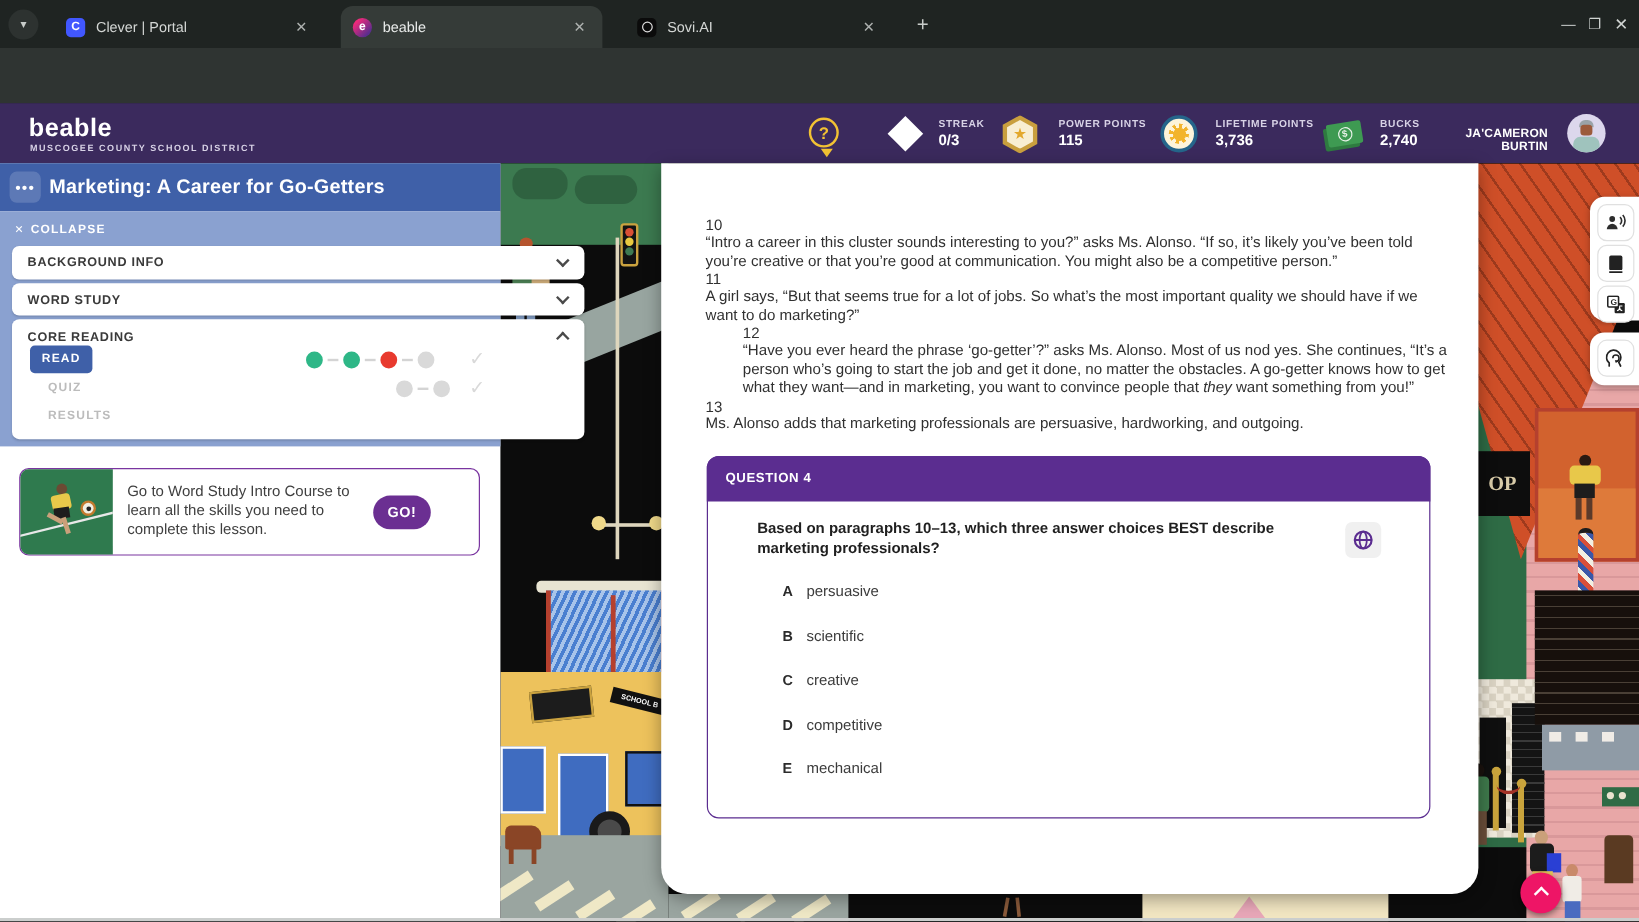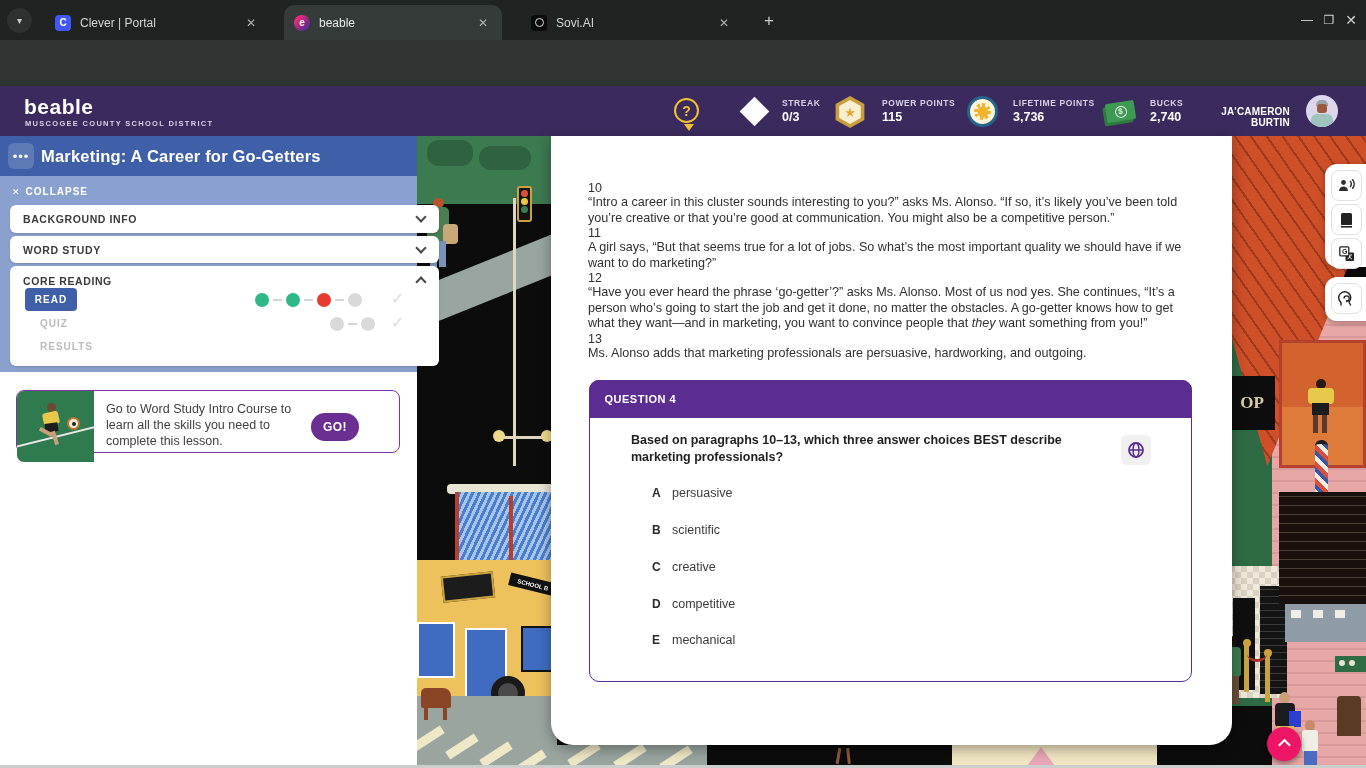--- a/index.html
+++ b/index.html
@@ -79,38 +79,38 @@
 
   
   #sidebar{left:0;top:136px;width:417px;height:632px;background:#fff;}
   #lessonbar{left:0;top:0;width:417px;height:40px;background:#3f60a8;display:flex;align-items:center;}
   #dotsbtn{margin-left:8px;width:26px;height:26px;border-radius:6px;background:rgba(255,255,255,.16);
     color:#fff;display:flex;align-items:center;justify-content:center;font-size:13px;letter-spacing:1px;flex:none;}
   #lessontitle{margin-left:7px;color:#fff;font-size:16.5px;font-weight:bold;letter-spacing:.2px;}
   #collapsepanel{left:0;top:40px;width:417px;height:196px;background:#8aa1d0;}
   #collapselbl{left:12px;top:10px;color:#fff;font-size:10px;font-weight:bold;letter-spacing:1px;
     display:flex;align-items:center;gap:5px;}
-  .navcard{left:10px;width:429px;background:#fff;border-radius:6px;box-shadow:0 1px 2px rgba(0,0,0,.15);}
+  .navcard{left:10px;width:477px;background:#fff;border-radius:6px;box-shadow:0 1px 2px rgba(0,0,0,.15);}
   .navcard .lbl{position:absolute;left:13px;top:50%;transform:translateY(-50%);
     font-size:10.5px;font-weight:bold;letter-spacing:.6px;color:#3a3a3a;}
   .chev{position:absolute;right:14px;width:8px;height:8px;border-right:2px solid #4a4a4a;border-bottom:2px solid #4a4a4a;}
   .chev.down{top:8px;transform:rotate(45deg);}
   .chev.up{top:12px;transform:rotate(-135deg);}
   #crcard .crhead{position:absolute;left:13px;top:9px;font-size:10.5px;font-weight:bold;letter-spacing:.6px;color:#3a3a3a;}
   #readbtn{position:absolute;left:15px;top:22px;width:52px;height:23px;background:#3f60a8;border-radius:4px;
     color:#fff;font-size:10px;font-weight:bold;letter-spacing:1px;display:flex;align-items:center;justify-content:center;}
   .graylbl{position:absolute;left:30px;font-size:10px;font-weight:bold;letter-spacing:1px;color:#bcbcbc;}
   .dotsrow{position:absolute;display:flex;align-items:center;}
   .dot{width:14px;height:14px;border-radius:50%;}
   .dot.green{background:#2eb787;}
   .dot.red{background:#e83a2e;}
   .dot.gray{background:#d9d9d9;}
   .dash{width:9px;height:2px;background:#d4d4d4;margin:0 4px;}
   .checkmark{position:absolute;color:#d9d9d9;font-size:16px;font-weight:bold;}
-  #promo{left:16px;top:254px;width:384px;height:63px;border:1px solid #7a35a0;border-radius:8px;background:#fff;}
+  #promo{left:16px;top:254px;width:384px;height:73px;border:1px solid #7a35a0;border-radius:8px;background:#fff;}
   #promoimg{position:absolute;left:0;top:0;width:77px;height:71px;background:#2f7a4e;border-radius:7px 0 0 7px;overflow:hidden;}
   #promoimg .line{position:absolute;left:-8px;top:44px;width:100px;height:2px;background:#e8e8e8;transform:rotate(-14deg);}
   #promoimg .head{position:absolute;left:30px;top:12px;width:9px;height:9px;border-radius:50%;background:#6b4a33;}
   #promoimg .shirt{position:absolute;left:26px;top:21px;width:16px;height:13px;background:#e8c84a;border-radius:3px;transform:rotate(-12deg);}
   #promoimg .shorts{position:absolute;left:28px;top:32px;width:13px;height:9px;background:#1d1d1d;transform:rotate(-8deg);}
   #promoimg .leg1{position:absolute;left:22px;top:39px;width:14px;height:4px;background:#caa07a;transform:rotate(28deg);}
   #promoimg .leg2{position:absolute;left:36px;top:40px;width:4px;height:14px;background:#caa07a;transform:rotate(-18deg);}
   #promoimg .ball{position:absolute;left:50px;top:26px;width:13px;height:13px;border-radius:50%;
     background:#f2efe2;border:2px solid #c27a2e;}
   #promoimg .balldot{position:absolute;left:55px;top:31px;width:4px;height:4px;background:#222;border-radius:50%;}
@@ -451,21 +451,21 @@
   <div class="abs" id="maincard">
 
     <div class="para" style="top:45px;">
       <span class="num">10</span>
       <span class="ptxt">“Intro a career in this cluster sounds interesting to you?” asks Ms. Alonso. “If so, it’s likely you’ve been told you’re creative or that you’re good at communication. You might also be a competitive person.”</span>
     </div>
     <div class="para" style="top:90px;">
       <span class="num">11</span>
       <span class="ptxt">A girl says, “But that seems true for a lot of jobs. So what’s the most important quality we should have if we want to do marketing?”</span>
     </div>
-    <div class="para" style="top:135px;">
+    <div class="para" style="top:135px;margin-left:31px;">
       <span class="num">12</span>
       <span class="ptxt"><span>“Have you ever heard the phrase ‘go-getter’?” asks Ms. Alonso. Most of us nod yes. She continues, “It’s a person who’s going to start the job and get it done, no matter the obstacles. A go-getter knows how to get what they want—and in marketing, you want to convince people that </span><i>they</i><span> want something from you!”</span></span>
     </div>
     <div class="para" style="top:196px;">
       <span class="num">13</span>
       <span class="ptxt">Ms. Alonso adds that marketing professionals are persuasive, hardworking, and outgoing.</span>
     </div>
 
     <div class="abs" id="qbox">
       <div id="qhead">

